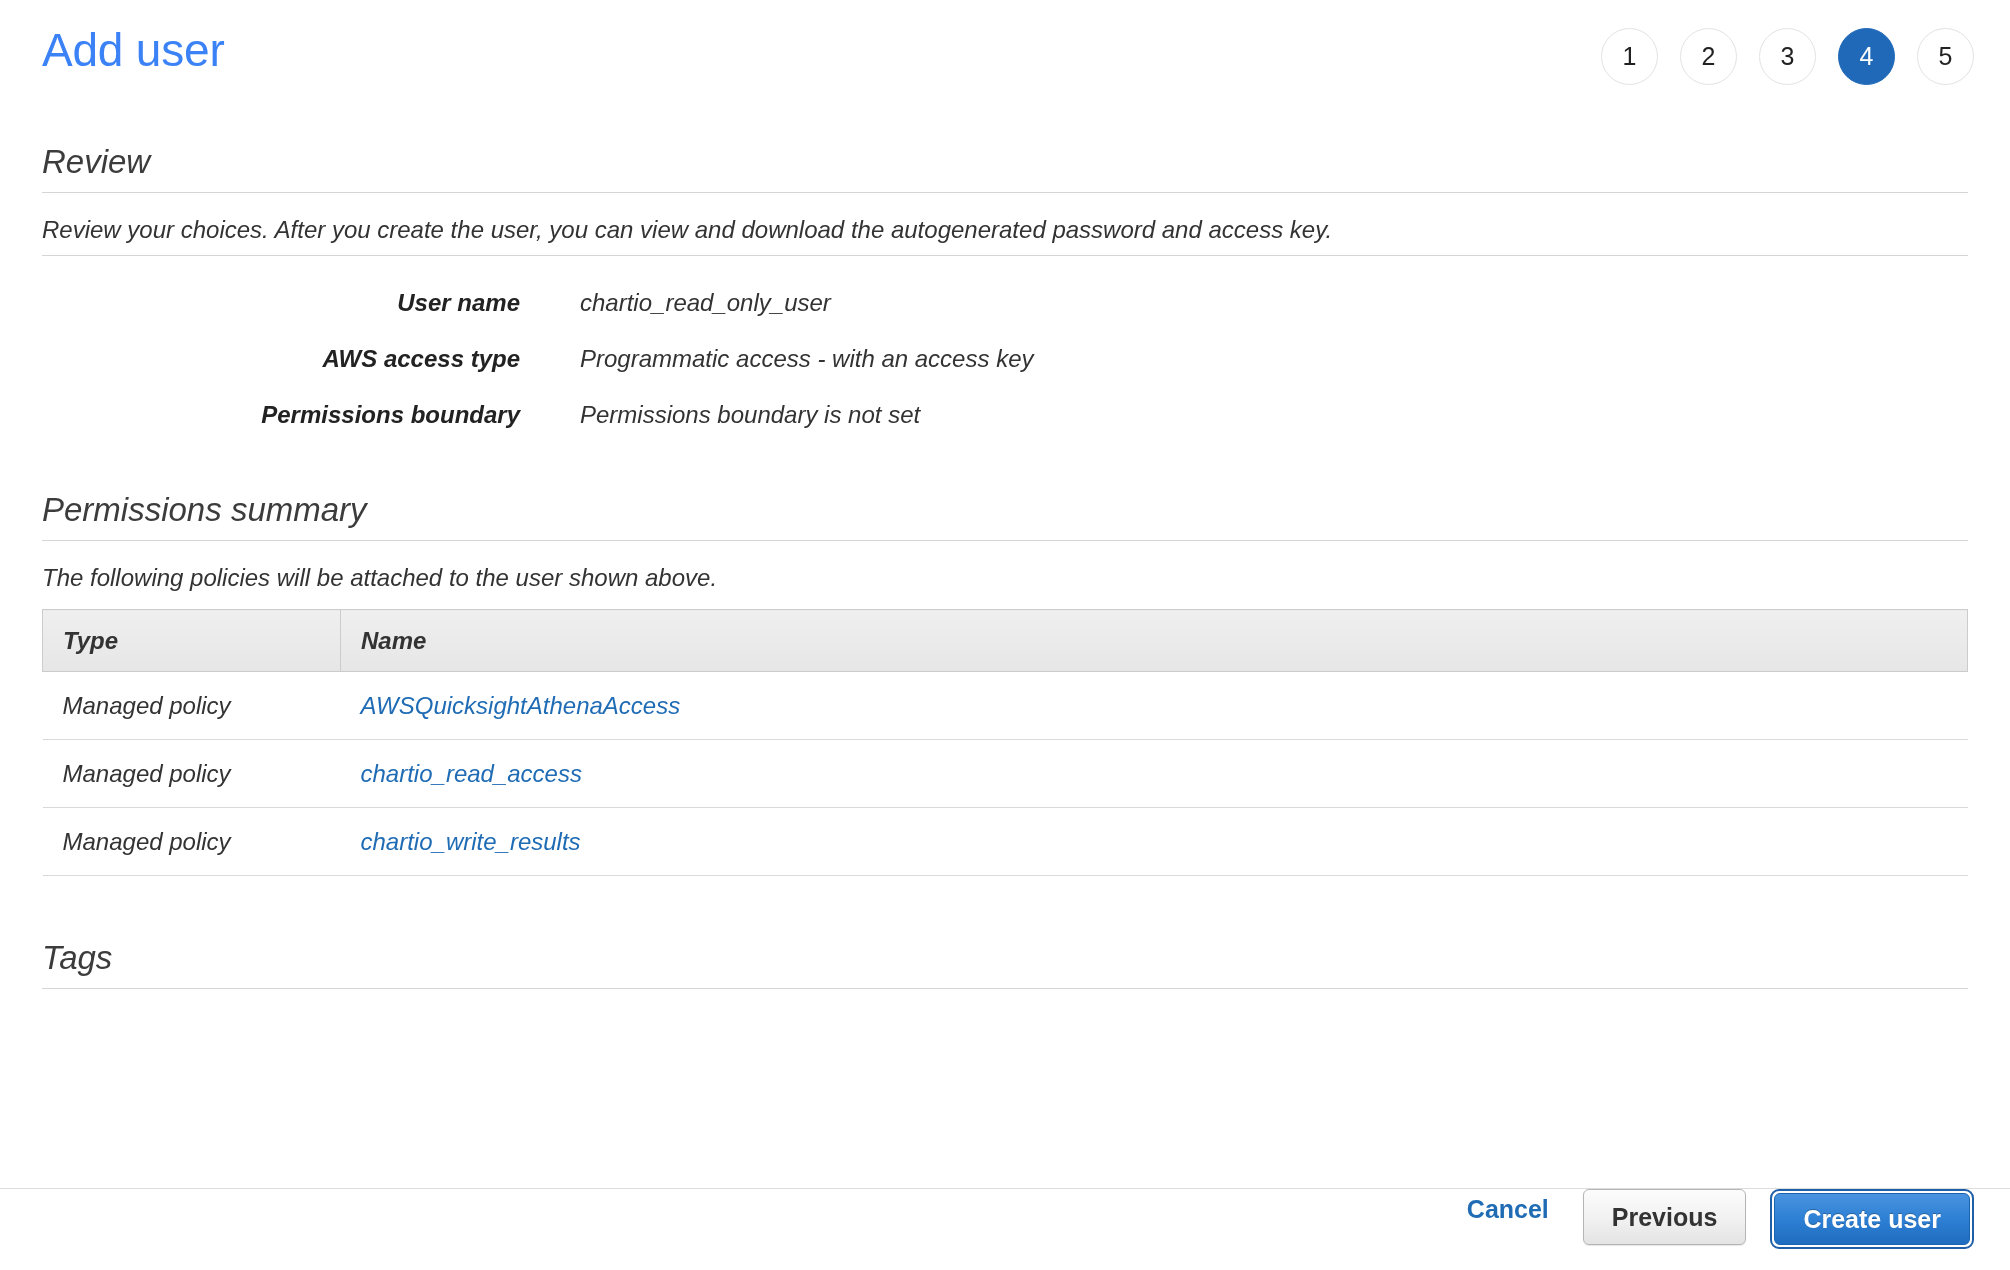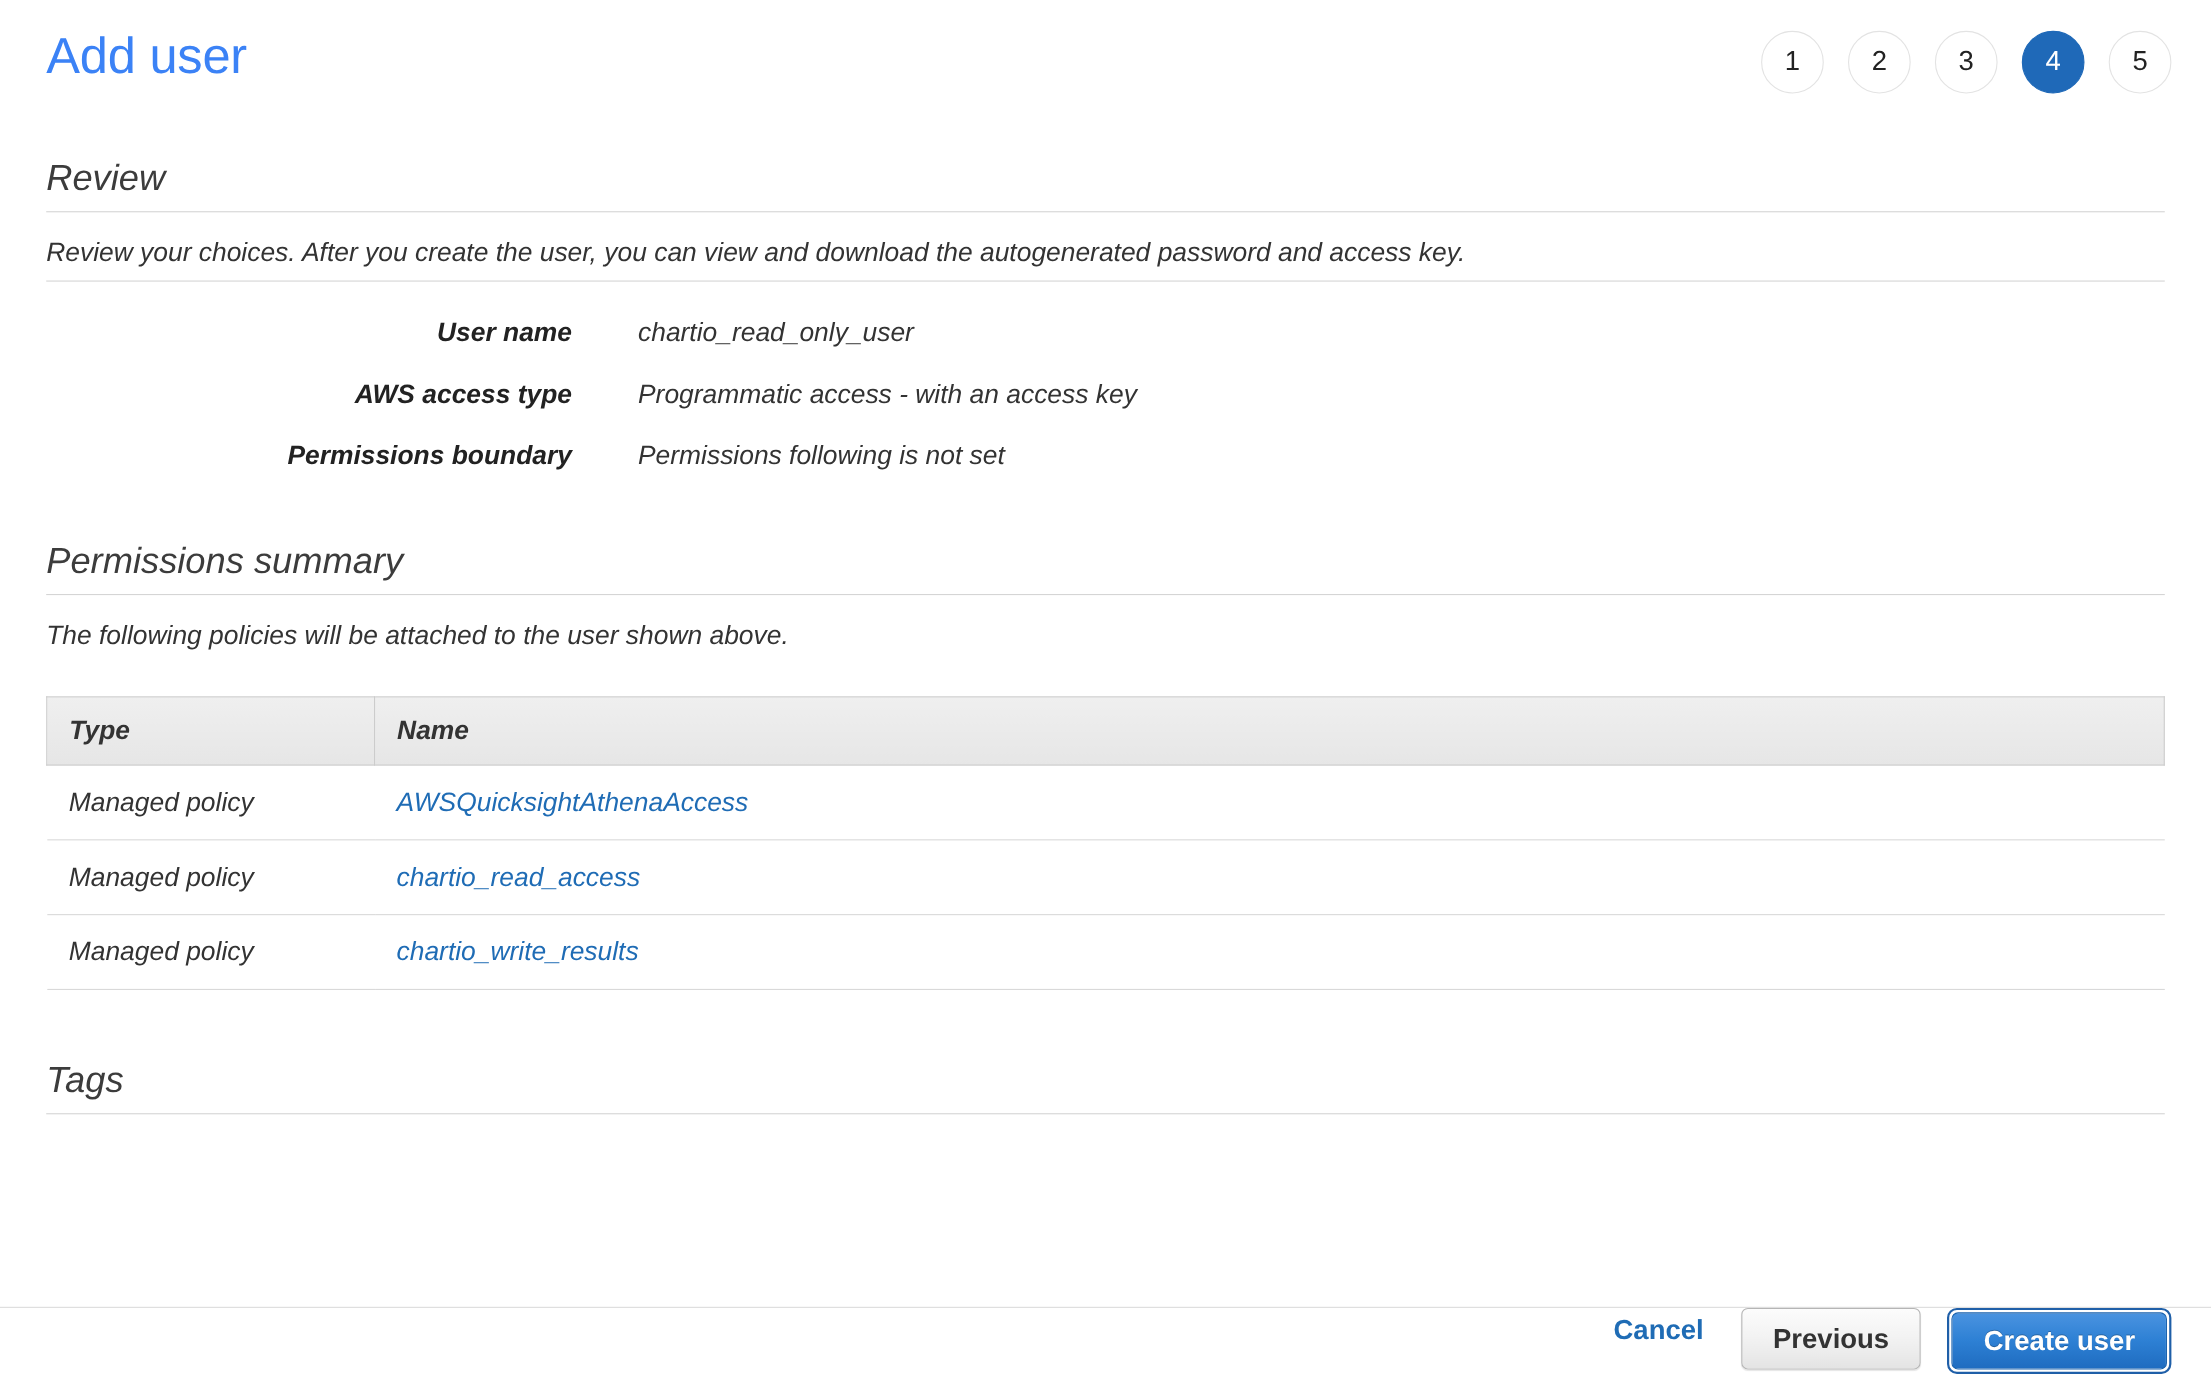--- a/index.html
+++ b/index.html
@@ -119,21 +119,21 @@
     line-height: 30px;
   }
 
   
   .permissions-title { margin-top: 60px; }
 
   
   .policy-table {
     width: 1926px;
     border-collapse: collapse;
-    margin-top: 40px;
+    margin-top: 16px;
     table-layout: fixed;
   }
   .policy-table thead th {
     background: linear-gradient(to bottom, #efefef 0%, #e6e6e6 100%);
     border-top: 1px solid #cccccc;
     border-bottom: 1px solid #cccccc;
     height: 62px;
     font-size: 24px;
     font-weight: bold;
     color: #333333;
@@ -255,21 +255,21 @@
       <div class="detail-row">
         <div class="detail-label">User name</div>
         <div class="detail-value">chartio_read_only_user</div>
       </div>
       <div class="detail-row">
         <div class="detail-label">AWS access type</div>
         <div class="detail-value">Programmatic access - with an access key</div>
       </div>
       <div class="detail-row">
         <div class="detail-label">Permissions boundary</div>
-        <div class="detail-value">Permissions following is not set</div>
+        <div class="detail-value">Permissions boundary is not set</div>
       </div>
     </div>
   </div>
 
   <div>
     <h2 class="section-title permissions-title">Permissions summary</h2>
     <div class="section-rule"></div>
     <div class="section-desc">The following policies will be attached to the user shown above.</div>
 
     <table class="policy-table">

